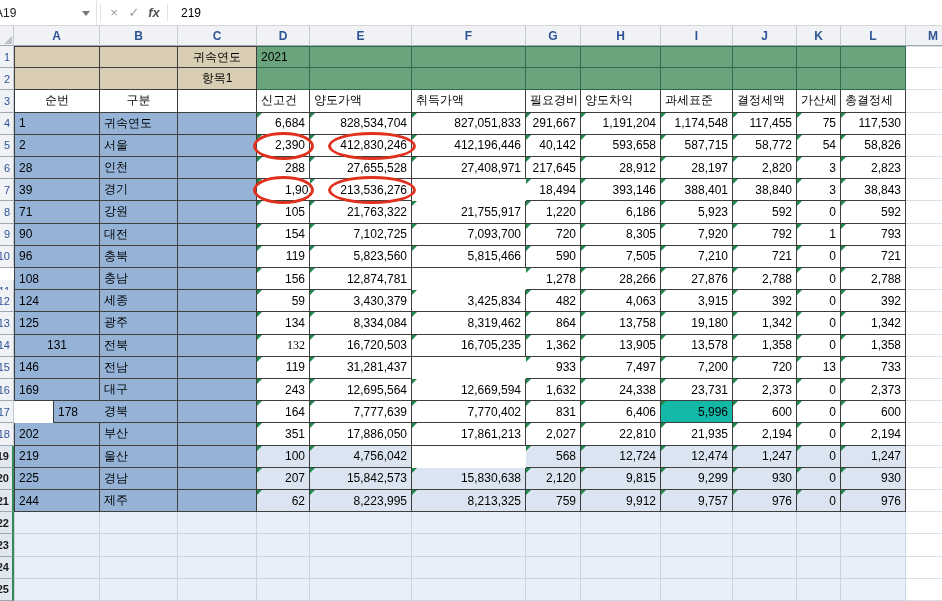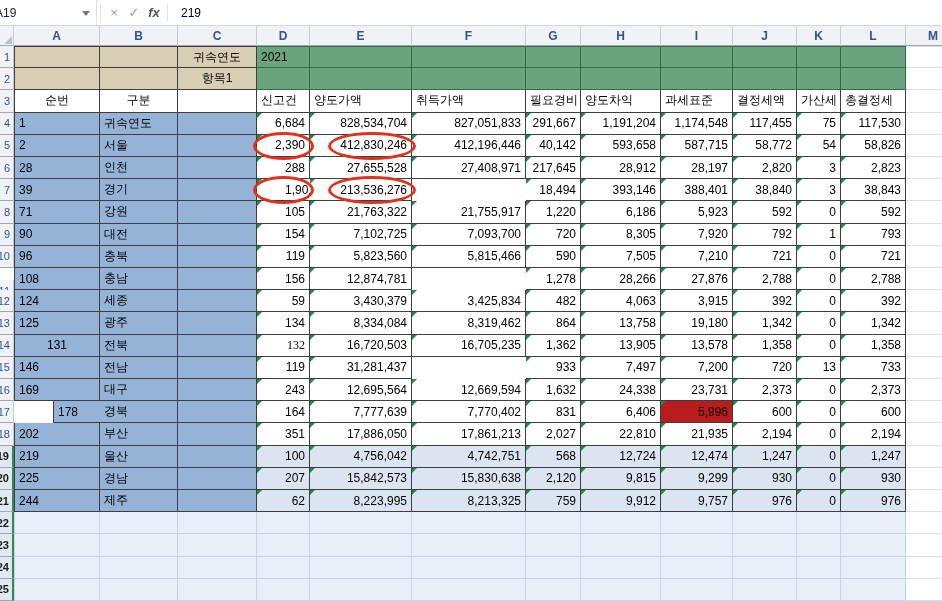--- a/index.html
+++ b/index.html
@@ -302,21 +302,21 @@
       <div class="cell ar tri" style="left: 841px; top: 353px; width: 65px; height: 22.2px; background: rgb(255, 255, 255); border-right: 1px solid rgb(62, 62, 62); border-bottom: 1px solid rgb(62, 62, 62);">2,373</div>
       <div class="cell" style="left: 906px; top: 353px; width: 55px; height: 22.2px; background: rgb(255, 255, 255); border-right: 1px solid rgb(217, 223, 232); border-bottom: 1px solid rgb(217, 223, 232);"></div>
       <div class="cell al" style="left: 14px; top: 375.2px; width: 86px; height: 22.2px; background: rgb(149, 179, 215); border-right: 1px solid rgb(62, 62, 62); border-bottom: 1px solid rgb(62, 62, 62); border-left: 1px solid rgb(62, 62, 62); margin-left: 39px;">178</div>
       <div class="cell al" style="left: 100px; top: 375.2px; width: 78px; height: 22.2px; background: rgb(149, 179, 215); border-right: 1px solid rgb(62, 62, 62); border-bottom: 1px solid rgb(62, 62, 62);">경북</div>
       <div class="cell" style="left: 178px; top: 375.2px; width: 79px; height: 22.2px; background: rgb(149, 179, 215); border-right: 1px solid rgb(62, 62, 62); border-bottom: 1px solid rgb(62, 62, 62);"></div>
       <div class="cell ar tri" style="left: 257px; top: 375.2px; width: 53px; height: 22.2px; background: rgb(255, 255, 255); border-right: 1px solid rgb(62, 62, 62); border-bottom: 1px solid rgb(62, 62, 62);">164</div>
       <div class="cell ar tri" style="left: 310px; top: 375.2px; width: 102px; height: 22.2px; background: rgb(255, 255, 255); border-right: 1px solid rgb(62, 62, 62); border-bottom: 1px solid rgb(62, 62, 62);">7,777,639</div>
       <div class="cell ar tri" style="left: 412px; top: 375.2px; width: 114px; height: 22.2px; background: rgb(255, 255, 255); border-right: 1px solid rgb(62, 62, 62); border-bottom: 1px solid rgb(62, 62, 62);">7,770,402</div>
       <div class="cell ar tri" style="left: 526px; top: 375.2px; width: 55px; height: 22.2px; background: rgb(255, 255, 255); border-right: 1px solid rgb(62, 62, 62); border-bottom: 1px solid rgb(62, 62, 62);">831</div>
       <div class="cell ar tri" style="left: 581px; top: 375.2px; width: 80px; height: 22.2px; background: rgb(255, 255, 255); border-right: 1px solid rgb(62, 62, 62); border-bottom: 1px solid rgb(62, 62, 62);">6,406</div>
-      <div class="cell ar tri" style="left: 661px; top: 375.2px; width: 72px; height: 22.2px; background: #b91c1c; border-right: 1px solid rgb(62, 62, 62); border-bottom: 1px solid rgb(62, 62, 62);">5,996</div>
+      <div class="cell ar tri" style="left: 661px; top: 375.2px; width: 72px; height: 22.2px; background: #14b8a6; border-right: 1px solid rgb(62, 62, 62); border-bottom: 1px solid rgb(62, 62, 62);">5,996</div>
       <div class="cell ar tri" style="left: 733px; top: 375.2px; width: 64px; height: 22.2px; background: rgb(255, 255, 255); border-right: 1px solid rgb(62, 62, 62); border-bottom: 1px solid rgb(62, 62, 62);">600</div>
       <div class="cell ar tri" style="left: 797px; top: 375.2px; width: 44px; height: 22.2px; background: rgb(255, 255, 255); border-right: 1px solid rgb(62, 62, 62); border-bottom: 1px solid rgb(62, 62, 62);">0</div>
       <div class="cell ar tri" style="left: 841px; top: 375.2px; width: 65px; height: 22.2px; background: rgb(255, 255, 255); border-right: 1px solid rgb(62, 62, 62); border-bottom: 1px solid rgb(62, 62, 62);">600</div>
       <div class="cell" style="left: 906px; top: 375.2px; width: 55px; height: 22.2px; background: rgb(255, 255, 255); border-right: 1px solid rgb(217, 223, 232); border-bottom: 1px solid rgb(217, 223, 232);"></div>
       <div class="cell al" style="left: 14px; top: 397.4px; width: 86px; height: 22.2px; background: rgb(149, 179, 215); border-right: 1px solid rgb(62, 62, 62); border-bottom: 1px solid rgb(62, 62, 62); border-left: 1px solid rgb(62, 62, 62);">202</div>
       <div class="cell al" style="left: 100px; top: 397.4px; width: 78px; height: 22.2px; background: rgb(149, 179, 215); border-right: 1px solid rgb(62, 62, 62); border-bottom: 1px solid rgb(62, 62, 62);">부산</div>
       <div class="cell" style="left: 178px; top: 397.4px; width: 79px; height: 22.2px; background: rgb(149, 179, 215); border-right: 1px solid rgb(62, 62, 62); border-bottom: 1px solid rgb(62, 62, 62);"></div>
       <div class="cell ar tri" style="left: 257px; top: 397.4px; width: 53px; height: 22.2px; background: rgb(255, 255, 255); border-right: 1px solid rgb(62, 62, 62); border-bottom: 1px solid rgb(62, 62, 62);">351</div>
       <div class="cell ar tri" style="left: 310px; top: 397.4px; width: 102px; height: 22.2px; background: rgb(255, 255, 255); border-right: 1px solid rgb(62, 62, 62); border-bottom: 1px solid rgb(62, 62, 62);">17,886,050</div>
       <div class="cell ar tri" style="left: 412px; top: 397.4px; width: 114px; height: 22.2px; background: rgb(255, 255, 255); border-right: 1px solid rgb(62, 62, 62); border-bottom: 1px solid rgb(62, 62, 62);">17,861,213</div>
@@ -325,21 +325,20 @@
       <div class="cell ar tri" style="left: 661px; top: 397.4px; width: 72px; height: 22.2px; background: rgb(255, 255, 255); border-right: 1px solid rgb(62, 62, 62); border-bottom: 1px solid rgb(62, 62, 62);">21,935</div>
       <div class="cell ar tri" style="left: 733px; top: 397.4px; width: 64px; height: 22.2px; background: rgb(255, 255, 255); border-right: 1px solid rgb(62, 62, 62); border-bottom: 1px solid rgb(62, 62, 62);">2,194</div>
       <div class="cell ar tri" style="left: 797px; top: 397.4px; width: 44px; height: 22.2px; background: rgb(255, 255, 255); border-right: 1px solid rgb(62, 62, 62); border-bottom: 1px solid rgb(62, 62, 62);">0</div>
       <div class="cell ar tri" style="left: 841px; top: 397.4px; width: 65px; height: 22.2px; background: rgb(255, 255, 255); border-right: 1px solid rgb(62, 62, 62); border-bottom: 1px solid rgb(62, 62, 62);">2,194</div>
       <div class="cell" style="left: 906px; top: 397.4px; width: 55px; height: 22.2px; background: rgb(255, 255, 255); border-right: 1px solid rgb(217, 223, 232); border-bottom: 1px solid rgb(217, 223, 232);"></div>
       <div class="cell al" style="left: 14px; top: 419.6px; width: 86px; height: 22.2px; background: rgb(149, 179, 215); border-right: 1px solid rgb(62, 62, 62); border-bottom: 1px solid rgb(62, 62, 62); border-left: 1px solid rgb(62, 62, 62);">219</div>
       <div class="cell al" style="left: 100px; top: 419.6px; width: 78px; height: 22.2px; background: rgb(149, 179, 215); border-right: 1px solid rgb(62, 62, 62); border-bottom: 1px solid rgb(62, 62, 62);">울산</div>
       <div class="cell" style="left: 178px; top: 419.6px; width: 79px; height: 22.2px; background: rgb(149, 179, 215); border-right: 1px solid rgb(62, 62, 62); border-bottom: 1px solid rgb(62, 62, 62);"></div>
       <div class="cell ar tri" style="left: 257px; top: 419.6px; width: 53px; height: 22.2px; background: rgb(219, 229, 241); border-right: 1px solid rgb(62, 62, 62); border-bottom: 1px solid rgb(62, 62, 62);">100</div>
       <div class="cell ar tri" style="left: 310px; top: 419.6px; width: 102px; height: 22.2px; background: rgb(219, 229, 241); border-right: 1px solid rgb(62, 62, 62); border-bottom: 1px solid rgb(62, 62, 62);">4,756,042</div>
-      <div class="cell ar tri" style="left: 412px; top: 419.6px; width: 114px; height: 22.2px; background: rgb(219, 229, 241); border-right: 1px solid rgb(62, 62, 62); border-bottom: 1px solid rgb(62, 62, 62);">4,742,751</div>
       <div class="cell ar tri" style="left: 526px; top: 419.6px; width: 55px; height: 22.2px; background: rgb(219, 229, 241); border-right: 1px solid rgb(62, 62, 62); border-bottom: 1px solid rgb(62, 62, 62);">568</div>
       <div class="cell ar tri" style="left: 581px; top: 419.6px; width: 80px; height: 22.2px; background: rgb(219, 229, 241); border-right: 1px solid rgb(62, 62, 62); border-bottom: 1px solid rgb(62, 62, 62);">12,724</div>
       <div class="cell ar tri" style="left: 661px; top: 419.6px; width: 72px; height: 22.2px; background: rgb(219, 229, 241); border-right: 1px solid rgb(62, 62, 62); border-bottom: 1px solid rgb(62, 62, 62);">12,474</div>
       <div class="cell ar tri" style="left: 733px; top: 419.6px; width: 64px; height: 22.2px; background: rgb(219, 229, 241); border-right: 1px solid rgb(62, 62, 62); border-bottom: 1px solid rgb(62, 62, 62);">1,247</div>
       <div class="cell ar tri" style="left: 797px; top: 419.6px; width: 44px; height: 22.2px; background: rgb(219, 229, 241); border-right: 1px solid rgb(62, 62, 62); border-bottom: 1px solid rgb(62, 62, 62);">0</div>
       <div class="cell ar tri" style="left: 841px; top: 419.6px; width: 65px; height: 22.2px; background: rgb(219, 229, 241); border-right: 1px solid rgb(62, 62, 62); border-bottom: 1px solid rgb(62, 62, 62);">1,247</div>
       <div class="cell" style="left: 906px; top: 419.6px; width: 55px; height: 22.2px; background: rgb(255, 255, 255); border-right: 1px solid rgb(217, 223, 232); border-bottom: 1px solid rgb(217, 223, 232);"></div>
       <div class="cell al" style="left: 14px; top: 441.8px; width: 86px; height: 22.2px; background: rgb(149, 179, 215); border-right: 1px solid rgb(62, 62, 62); border-bottom: 1px solid rgb(62, 62, 62); border-left: 1px solid rgb(62, 62, 62);">225</div>
       <div class="cell al" style="left: 100px; top: 441.8px; width: 78px; height: 22.2px; background: rgb(149, 179, 215); border-right: 1px solid rgb(62, 62, 62); border-bottom: 1px solid rgb(62, 62, 62);">경남</div>
       <div class="cell" style="left: 178px; top: 441.8px; width: 79px; height: 22.2px; background: rgb(149, 179, 215); border-right: 1px solid rgb(62, 62, 62); border-bottom: 1px solid rgb(62, 62, 62);"></div>

